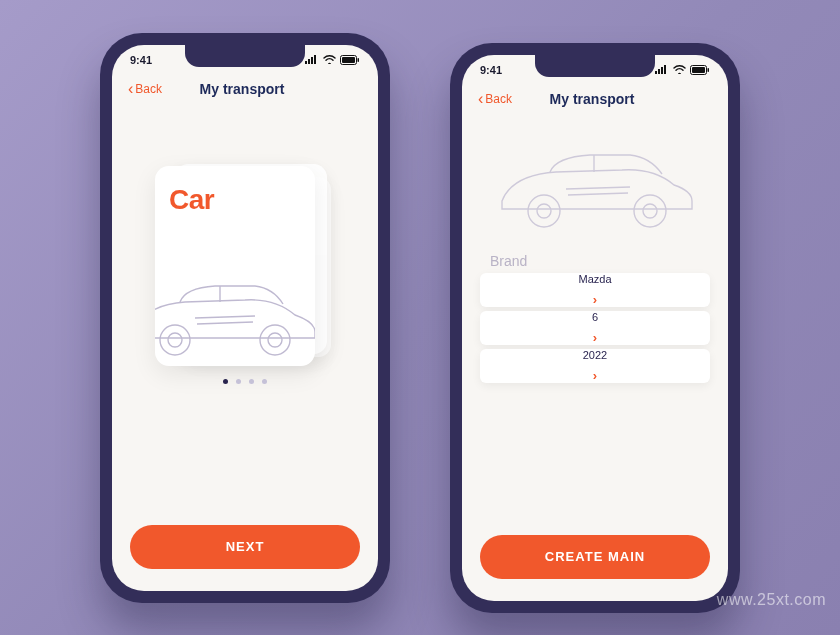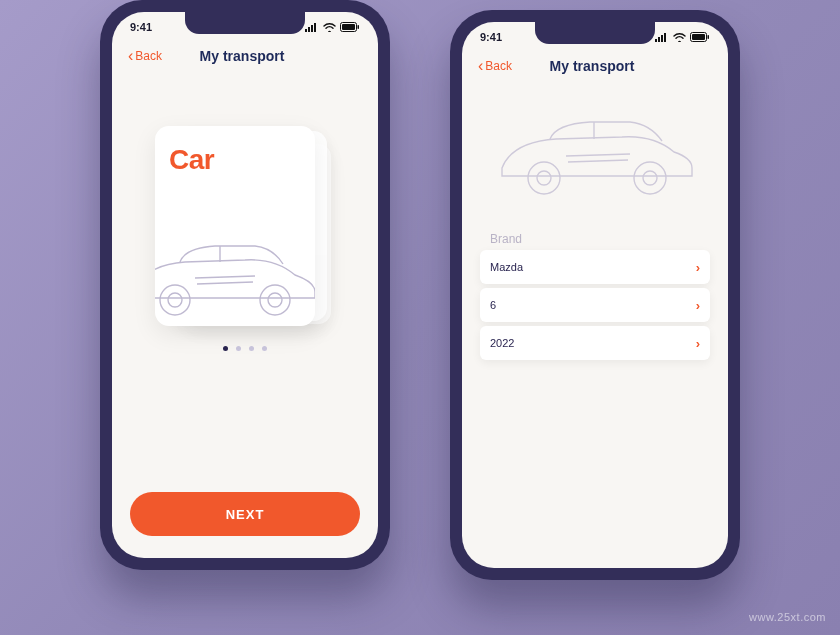--- a/index.html
+++ b/index.html
@@ -3,24 +3,24 @@
 <meta charset="utf-8">
 <style>
   * { box-sizing: border-box; margin: 0; padding: 0; }
   body {
     width: 840px; height: 635px;
     background: linear-gradient(135deg, #a59bc9 0%, #9289b8 50%, #8a80b0 100%);
     font-family: -apple-system, BlinkMacSystemFont, "Segoe UI", Arial, sans-serif;
     overflow: hidden; position: relative;
   }
   .watermark {
-    position: absolute; bottom: 12px; right: 14px;
-    color: rgba(255,255,255,0.55); font-size: 11px; letter-spacing: .5px;
-  }
-  .stage { width: 100%; height: 100%; display: flex; justify-content: center; align-items: flex-start; gap: 60px; }
+    position: absolute; bottom: 26px; right: 14px;
+    color: rgba(255,255,255,0.55); font-size: 16px; letter-spacing: .5px;
+  }
+  .stage { width: 100%; height: 100%; display: flex; justify-content: center; align-items: center; gap: 60px; }
   .phone {
     width: 290px; height: 570px;
     background: #332e59; border-radius: 42px;
     padding: 12px; position: relative;
     box-shadow: 0 28px 40px rgba(30,25,60,0.35);
   }
   .phone.right { transform: translateY(10px); }
   .screen {
     width: 100%; height: 100%; background: #f8f6f3;
     border-radius: 32px; position: relative; overflow: hidden;
@@ -53,45 +53,45 @@
   .content { flex: 1; display: flex; flex-direction: column; align-items: center; padding: 0 18px; }
   
   .card-area { position: relative; width: 180px; height: 210px; margin-top: 40px; }
   .card {
     position: absolute; width: 160px; height: 200px; background: #fff;
     border-radius: 14px; box-shadow: 0 8px 24px rgba(0,0,0,0.08);
     padding: 18px 14px; overflow: hidden;
   }
   .card.back2 { right: -4px; top: 18px; transform: scale(0.9); opacity: .6; }
   .card.back1 { right: 4px; top: 10px; transform: scale(0.95); opacity: .85; }
-  .card.front { left: 0; top: 10px; z-index: 2; }
+  .card.front { left: 0; top: 17px; z-index: 2; }
   .card-title {
     font-size: 28px; font-weight: 800; color: #f1582c; letter-spacing: -0.5px;
   }
   .car-illus {
     position: absolute; bottom: 6px; left: -30px; width: 200px; height: 100px; opacity: .9;
   }
   .dots { margin-top: 20px; display: flex; gap: 8px; }
   .dot { width: 5px; height: 5px; border-radius: 50%; background: #c9c5dc; }
   .dot.active { background: #2a2550; }
   .primary-btn {
     margin: auto 0 22px; width: 100%; height: 44px; border-radius: 22px;
     background: #f1582c; color: #fff; font-size: 13px; font-weight: 800;
     letter-spacing: 1px; display: flex; align-items: center; justify-content: center;
     cursor: pointer;
   }
   
   .hero-car { width: 210px; height: 100px; margin-top: 10px; opacity: .65; }
   .form { width: 100%; margin-top: 18px; display: flex; flex-direction: column; gap: 4px; }
-  .field-label { font-size: 12px; color: #b9b3c6; padding-left: 10px; margin-top: 18px; }
+  .field-label { font-size: 14px; color: #b9b3c6; padding-left: 10px; margin-top: 6px; }
   .field {
     width: 100%; height: 34px; background: #fff; border-radius: 6px;
     box-shadow: 0 3px 10px rgba(0,0,0,0.06);
     display: flex; align-items: center; justify-content: space-between;
-    padding: 0 10px; cursor: pointer;
+    padding: 0 10px; cursor: pointer; flex-direction: column;
   }
   .field-value { font-size: 11px; color: #2a2550; font-weight: 500; }
   .field-chevron { color: #f1582c; font-size: 13px; font-weight: 700; }
   .car-svg { stroke: #b8b2cc; stroke-width: 1.4; fill: none; }
 </style>
 </head>
 <body>
 
 <div class="stage">
 
@@ -215,19 +215,22 @@
           </div>
           <div class="field">
             <span class="field-value">6</span>
             <span class="field-chevron">›</span>
           </div>
           <div class="field">
             <span class="field-value">2022</span>
             <span class="field-chevron">›</span>
           </div>
         </div>
+        <div class="primary-btn">
+          <span>CREATE MAIN</span>
+        </div>
       </div>
     </div>
   </div>
 
 </div>
 
 <div class="watermark">www.25xt.com</div>
 
 </body></html>

